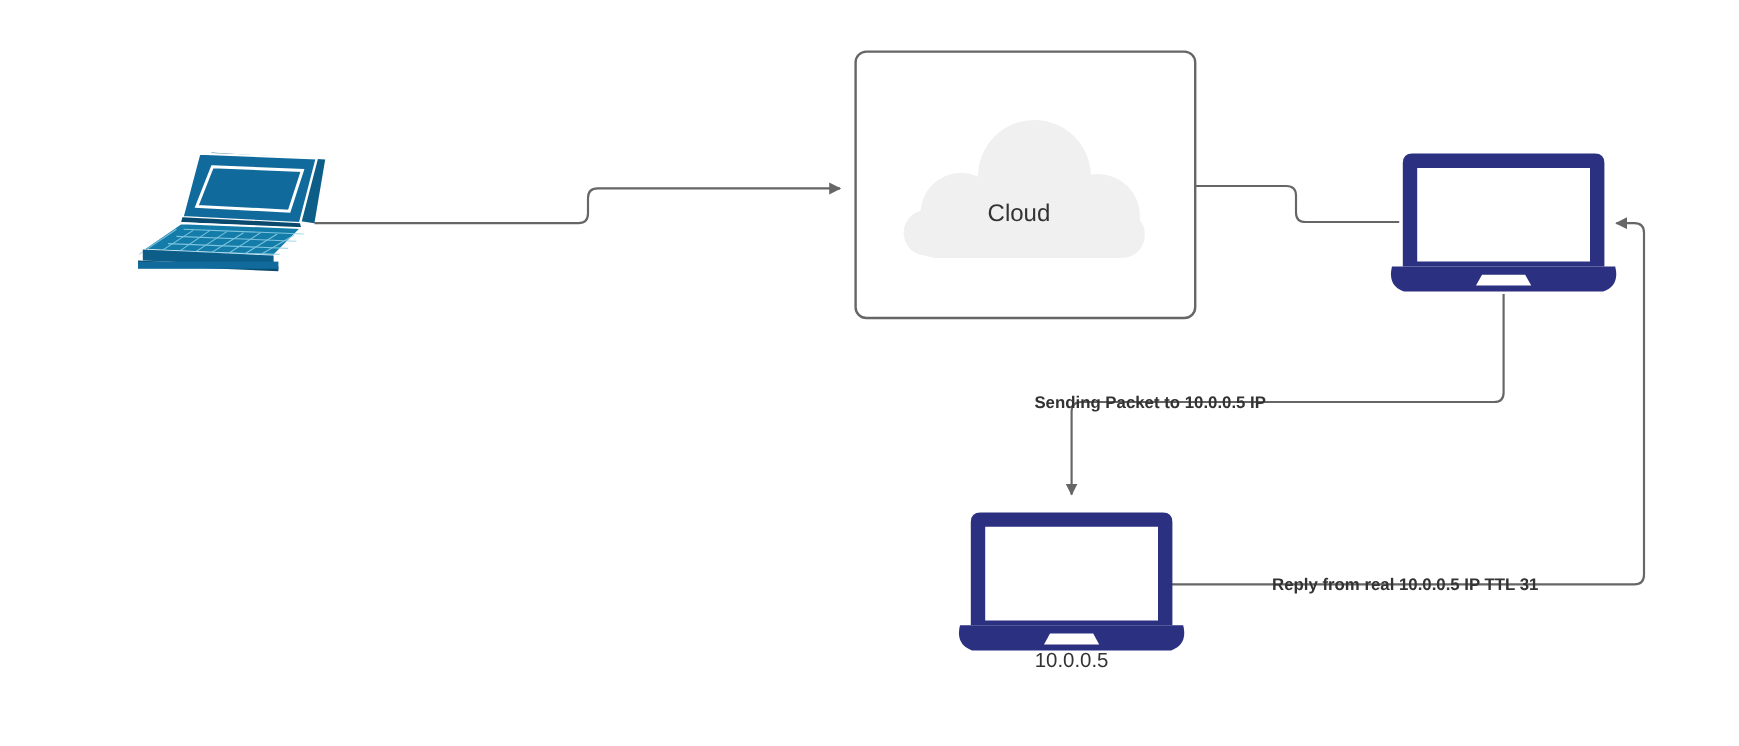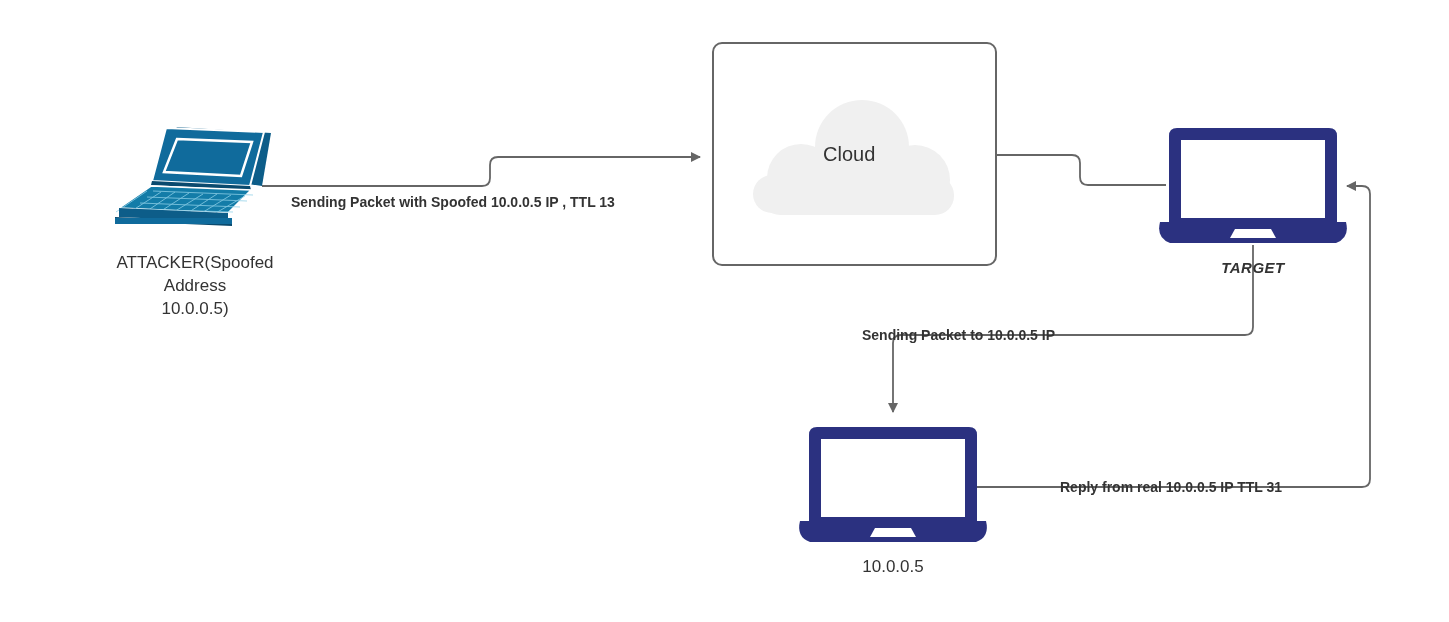--- a/index.html
+++ b/index.html
@@ -49,20 +49,21 @@
     font-style: italic;
     font-size: 15px;
     letter-spacing: 0.5px;
   }
   .cloud-text {
     position: absolute;
     font-family: "Liberation Sans", sans-serif;
     font-size: 20px;
     color: #333333;
     white-space: nowrap;
+    margin-top: 24px;
   }
 </style>
 </head>
 <body>
 
 <div id="canvas">
 
   <svg class="layer" viewBox="0 0 1449 622">
     <defs>
       <marker id="arrowEnd" markerWidth="12" markerHeight="12" refX="9" refY="5" orient="auto" markerUnits="userSpaceOnUse">
@@ -115,25 +116,20 @@
         <line x1="133" y1="209" x2="233" y2="212"></line>
       </g>
 
       <polygon points="119,208 228,213 228,222 119,217" fill="#0d5d89"></polygon>
 
       <polygon points="115,217 232,222 232,226 115,221" fill="#0a4a6e"></polygon>
       <rect x="115" y="218" width="117" height="6" fill="#106B9C"></rect>
     </g>
   </svg>
 
-  <div class="node-label" style="left:75px; top:251px; width:240px;">
-    <div>ATTACKER(Spoofed</div>
-    <div>Address</div>
-    <div>10.0.0.5)</div>
-  </div>
 
   <svg class="layer" viewBox="0 0 1449 622">
     <rect x="713" y="43" width="283" height="222" rx="9" ry="9" fill="#ffffff" stroke="#666666" stroke-width="2"></rect>
     <g fill="#f0f0f0">
       <circle cx="862" cy="147" r="47"></circle>
       <circle cx="801" cy="178" r="34"></circle>
       <circle cx="915" cy="180" r="35"></circle>
       <circle cx="772" cy="194" r="19"></circle>
       <rect x="761" y="176" width="193" height="39" rx="19" ry="19"></rect>
     </g>
@@ -145,31 +141,29 @@
 
       <path d="M1177,128 L1329,128 Q1337,128 1337,136 L1337,222 L1169,222 L1169,136 Q1169,128 1177,128 Z" fill="#2b3180"></path>
 
       <path d="M1181,140 L1325,140 L1325,218 L1181,218 Z" fill="#ffffff"></path>
 
       <path d="M1160,222 L1346,222 Q1350,238 1336,243 L1170,243 Q1156,238 1160,222 Z" fill="#2b3180"></path>
 
       <path d="M1235,229 L1271,229 L1276,238 L1230,238 Z" fill="#ffffff"></path>
     </g>
   </svg>
-  <div class="node-label bold-italic" style="left:1173px; top:256px; width:160px;">TARGET</div>
 
   <svg class="layer" viewBox="0 0 1449 622">
     <g>
       <path d="M817,427 L969,427 Q977,427 977,435 L977,521 L809,521 L809,435 Q809,427 817,427 Z" fill="#2b3180"></path>
       <path d="M821,439 L965,439 L965,517 L821,517 Z" fill="#ffffff"></path>
       <path d="M800,521 L986,521 Q990,537 976,542 L810,542 Q796,537 800,521 Z" fill="#2b3180"></path>
       <path d="M875,528 L911,528 L916,537 L870,537 Z" fill="#ffffff"></path>
     </g>
   </svg>
-  <div class="node-label" style="left:813px; top:555px; width:160px;">10.0.0.5</div>
+  <div class="node-label" style="left:813px; top:539px; width:160px;">10.0.0.5</div>
 
-  <div class="edge-label" style="left:291px; top:194px;">Sending Packet with Spoofed 10.0.0.5 IP , TTL 13</div>
 
   <div class="edge-label" style="left:862px; top:327px;text-align:right;">Sending Packet to 10.0.0.5 IP</div>
 
   <div class="edge-label" style="left:1060px; top:479px;">Reply from real 10.0.0.5 IP TTL 31</div>
 
 </div>
 
 </body></html>

